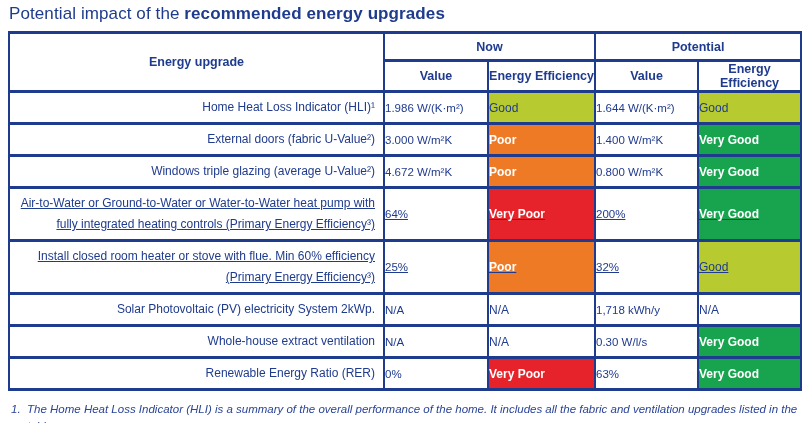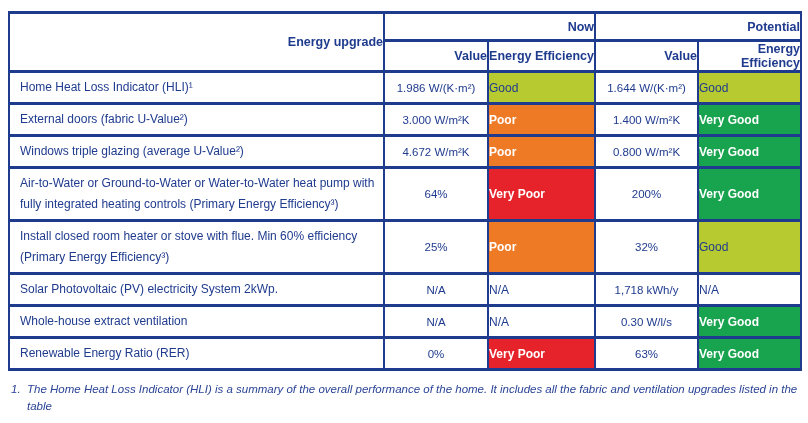--- a/index.html
+++ b/index.html
@@ -27,47 +27,48 @@
   col.c-pee   { width: 103px; }
 
   th, td {
     border-left: 2px solid #1f3b8e;
     border-right: 2px solid #1f3b8e;
     border-top: 3px solid #1f3b8e;
     border-bottom: 3px solid #1f3b8e;
     padding: 0;
     overflow: hidden;
   }
-  th { font-size: 12.5px; font-weight: 700; color: #1f3b8e; text-align: right; vertical-align: middle; }
+  th { font-size: 12.5px; font-weight: 700; color: #1f3b8e; text-align: center; vertical-align: middle; }
   tr.hrow1 { height: 28px; }
   tr.hrow2 { height: 27px; }
   tr.h-s { height: 28px; }
-  tr.h-l { height: 44px; }
+  tr.h-l { height: 44px; text-decoration: underline; }
 
   td.label {
-    font-size: 12px; text-align: left; vertical-align: middle;
+    font-size: 12px; text-align: right; vertical-align: middle;
     padding: 4px 8px 4px 10px; line-height: 21px; color: #1f3b8e;
   }
   td.val {
-    font-size: 11.5px; text-align: center; vertical-align: middle; color: #1f3b8e;
+    font-size: 11.5px; text-align: left; vertical-align: middle; color: #1f3b8e;
   }
   td.badge {
     font-size: 12px; vertical-align: middle;
   }
 
   .footnotes { margin-top: 10px; padding-left: 3px; }
   .fn { display: flex; font-size: 11.5px; font-style: italic; color: #2a4496; line-height: 16.5px; }
   .fn-num { width: 16px; flex: 0 0 16px; }
   .fn-text { flex: 1; }
 </style>
 </head>
 <body>
 
 <div class="page">
 
+  <div class="title"><span>Potential impact of the </span><b>recommended energy upgrades</b></div>
 
   <table class="impact">
     <colgroup>
       <col class="c-label">
         <col class="c-nval">
         <col class="c-nee">
         <col class="c-pval">
         <col class="c-pee">
     </colgroup>
     <thead>

